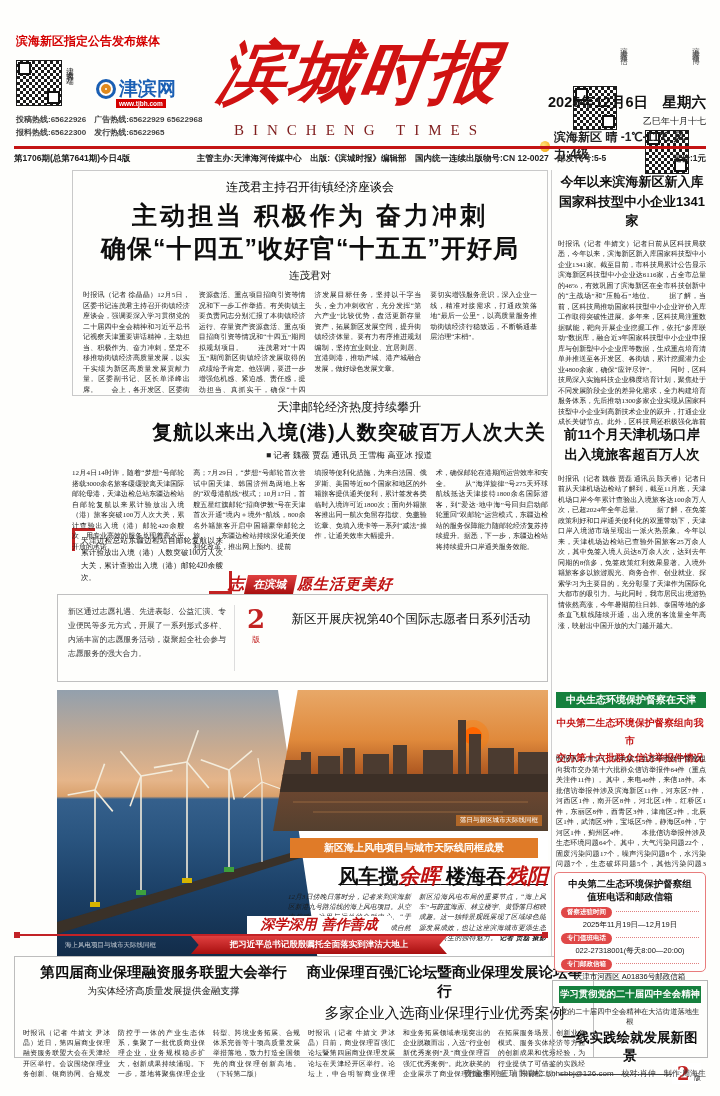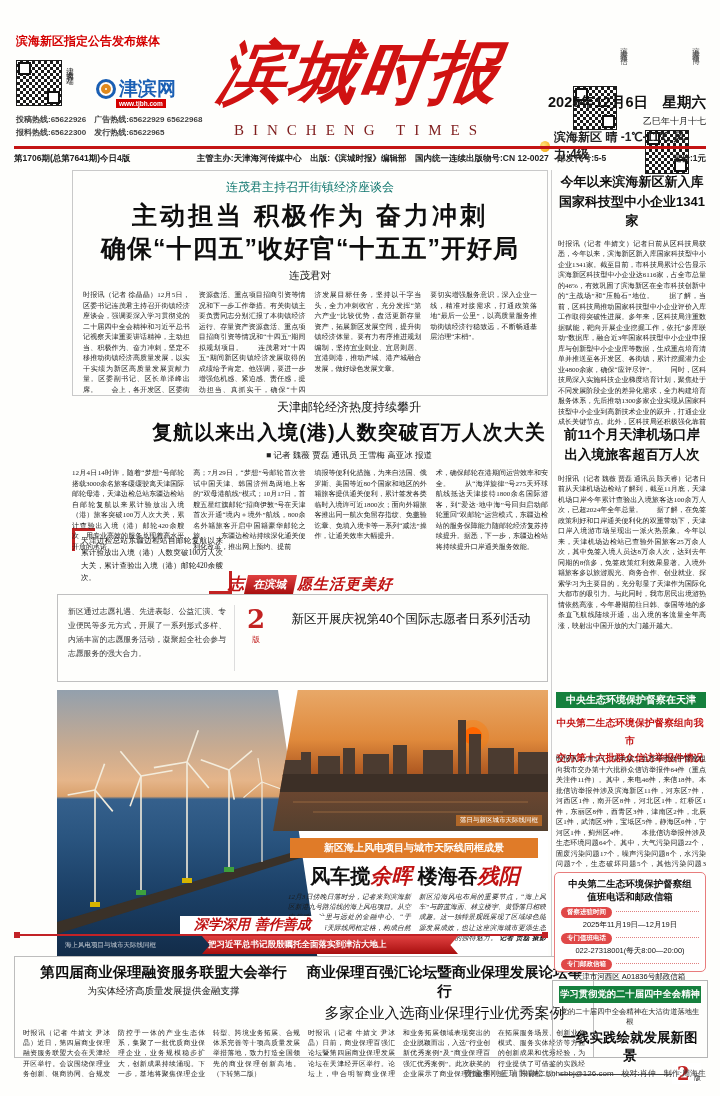--- a/index.html
+++ b/index.html
@@ -69,21 +69,21 @@
 
   <div class="abs" style="left:14px;top:146px;width:692px;height:3px;background:#c41414;"></div>
 
   <div class="abs" style="left:14px;top:153px;width:692px;display:flex;justify-content:space-between;font-size:8.5px;font-weight:bold;color:#222;">
     <span>第1706期(总第7641期)今日4版</span>
     <span>主管主办:天津海河传媒中心　出版:《滨城时报》编辑部　国内统一连续出版物号:CN 12-0027　邮发代号:5-5</span>
     <span>定价:1元</span>
   </div>
 
   <div class="abs" style="left:72px;top:170px;width:476px;height:226px;border:1px solid #c9c9c9;padding:8px 10px 6px;">
-    <div class="center" style="font-size:12px;color:#0f766e;">连茂君主持召开街镇经济座谈会</div>
+    <div class="center" style="font-size:12px;color:#000000;">连茂君主持召开街镇经济座谈会</div>
     <div class="center hl" style="font-size:25px;letter-spacing:3px;margin-top:3px;">主动担当  积极作为  奋力冲刺</div>
     <div class="center hl" style="font-size:25px;letter-spacing:1px;">确保“十四五”收好官“十五五”开好局</div>
     <div class="center" style="font-size:10.5px;margin-top:4px;">连茂君对</div>
     <div class="cols" style="gap:9px;margin-top:7px;height:104px;">
       <p class="bt">时报讯（记者 徐晶晶）12月5日，区委书记连茂君主持召开街镇经济座谈会，强调要深入学习贯彻党的二十届四中全会精神和习近平总书记视察天津重要讲话精神，主动担当、积极作为、奋力冲刺，坚定不移推动街镇经济高质量发展，以实干实绩为新区高质量发展贡献力量。区委副书记、区长单泽峰出席。　　会上，各开发区、区委街镇工委汇报了街镇经济运行、存量资产</p>
       <p class="bt">资源盘活、重点项目招商引资等情况和下一步工作举措。有关街镇主要负责同志分别汇报了本街镇经济运行、存量资产资源盘活、重点项目招商引资等情况和“十四五”期间拟规划项目。　　连茂君对“十四五”期间新区街镇经济发展取得的成绩给予肯定。他强调，要进一步增强危机感、紧迫感、责任感，提劲担当、真抓实干，确保“十四五”收好官、“十五五”开好局，努力为全区大局“添秤”。要全力以赴完成全年经</p>
       <p class="bt">济发展目标任务，坚持以干字当头，全力冲刺收官，充分发挥“第六产业”比较优势，盘活更新存量资产，拓展新区发展空间，提升街镇经济体量。要有力有序推进规划编制，坚持宜业则业、宜居则居、宜港则港，推动产城、港产城融合发展，做好绿色发展文章。</p>
       <p class="bt">要切实增强服务意识，深入企业一线，精准对接需求，打通政策落地“最后一公里”，以高质量服务推动街镇经济行稳致远，不断畅通基层治理“末梢”。</p>
     </div>
   </div>
@@ -199,35 +199,35 @@
           <line x1="20" y1="112" x2="255" y2="112"></line>
             <line x1="40" y1="122" x2="230" y2="122"></line>
         </g>
       </svg>
       <span style="position:absolute;right:6px;bottom:5px;background:rgba(190,110,40,0.85);color:#fff;font-size:6.5px;padding:1px 4px;">落日与新区城市天际线同框</span>
     </div>
 
     <div style="position:absolute;right:10px;top:148px;width:248px;background:#e07b28;color:#fff;font-weight:bold;
          font-size:10px;text-align:center;padding:3px 0;">新区海上风电项目与城市天际线同框成景</div>
 
-    <div style="position:absolute;right:0;top:172px;width:266px;text-align:center;">
+    <div style="position:absolute;right:0;top:172px;width:266px;text-align:right;text-decoration:underline;">
       <span class="hl" style="font-size:20px;">风车搅</span><span style="font-family:'DejaVu Serif',serif;font-style:italic;font-weight:bold;font-size:21px;color:#c01212;">余晖</span><span class="hl" style="font-size:20px;"> 楼海吞</span><span style="font-family:'DejaVu Serif',serif;font-style:italic;font-weight:bold;font-size:21px;color:#c01212;">残阳</span>
     </div>
 
     <div style="position:absolute;right:2px;top:202px;width:258px;height:58px;display:flex;gap:8px;overflow:hidden;">
       <p class="bt" style="font-style:italic;font-size:6.8px;">12月3日傍晚日落时分，记者来到滨海新区新港九号路沿线的海上风电项目。从空中俯瞰，这里与远处的金融中心、“于响”片区城市天际线同框定格，构成自然美景与科技质感交融的城市画面。作为滨海</p>
       <p class="bt" style="font-style:italic;font-size:6.8px;">
         <span>新区沿海风电布局的重要节点，“海上风车”与蔚蓝海面、林立楼宇、黄昏落日相映成趣。这一独特景观既展现了区域绿色能源发展成效，也让这座滨海城市更添生态与科技共生的独特魅力。</span>
         <span style="font-weight:bold;">记者 贾磊 摄影报道</span>
       </p>
     </div>
   </div>
 
   <div class="abs ribbon-line" style="left:14px;top:934px;width:534px;height:2px;background:#c22226;"></div>
-  <div class="abs" style="left:180px;top:915px;width:300px;text-align:left;z-index:2;">
+  <div class="abs" style="left:169px;top:915px;width:300px;text-align:center;z-index:2;">
     <div style="display:inline-block;background:#fff;padding:0 14px;font-family:'DejaVu Serif',serif;font-style:italic;
          font-weight:bold;font-size:14px;color:#c01212;">深学深用  善作善成</div>
     <div style="margin:2px auto 0;width:244px;background:linear-gradient(#e04040,#a80f0f);color:#fff;font-weight:bold;
          font-size:8.5px;padding:3px 6px;clip-path:polygon(0 0,100% 0,97% 50%,100% 100%,0 100%,3% 50%);">把习近平总书记殷殷嘱托全面落实到津沽大地上</div>
   </div>
 
   <div class="abs" style="left:14px;top:956px;width:580px;height:102px;border:1px solid #bdbdbd;padding:6px 8px;">
     <div style="display:flex;">
       <div style="flex:1;text-align:center;">
         <div class="hl" style="font-size:14.5px;">第四届商业保理融资服务联盟大会举行</div>

